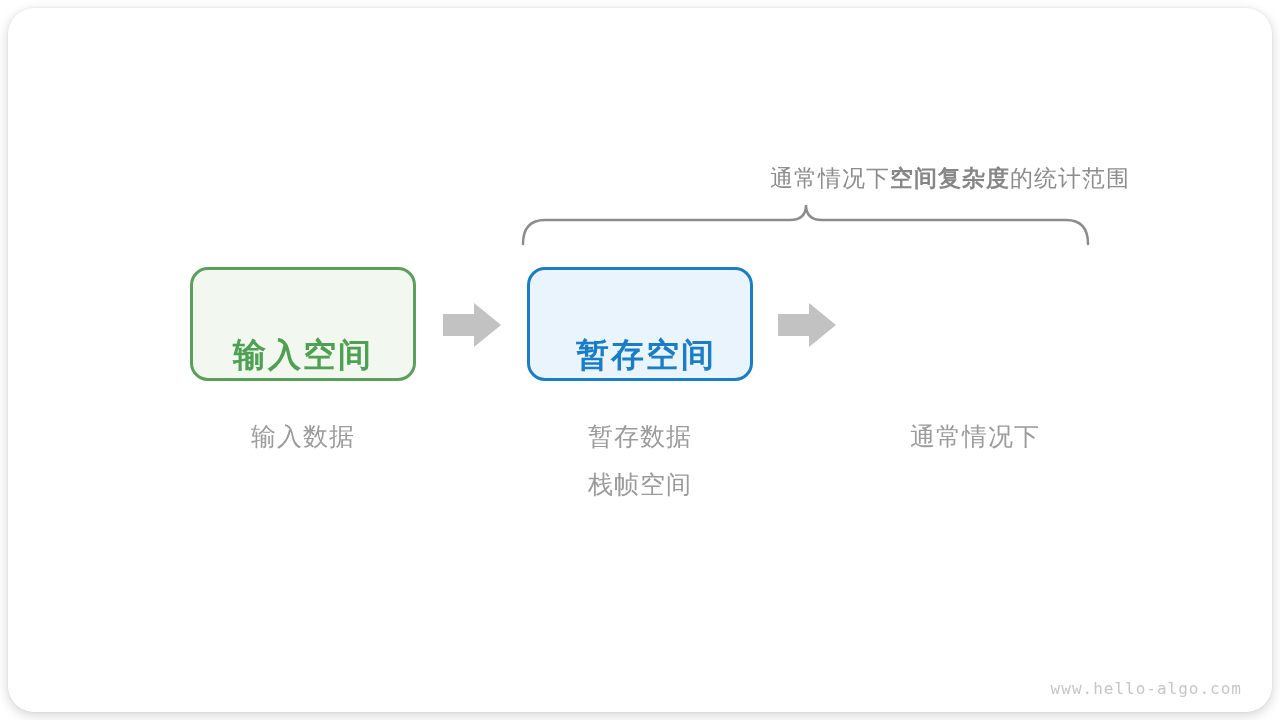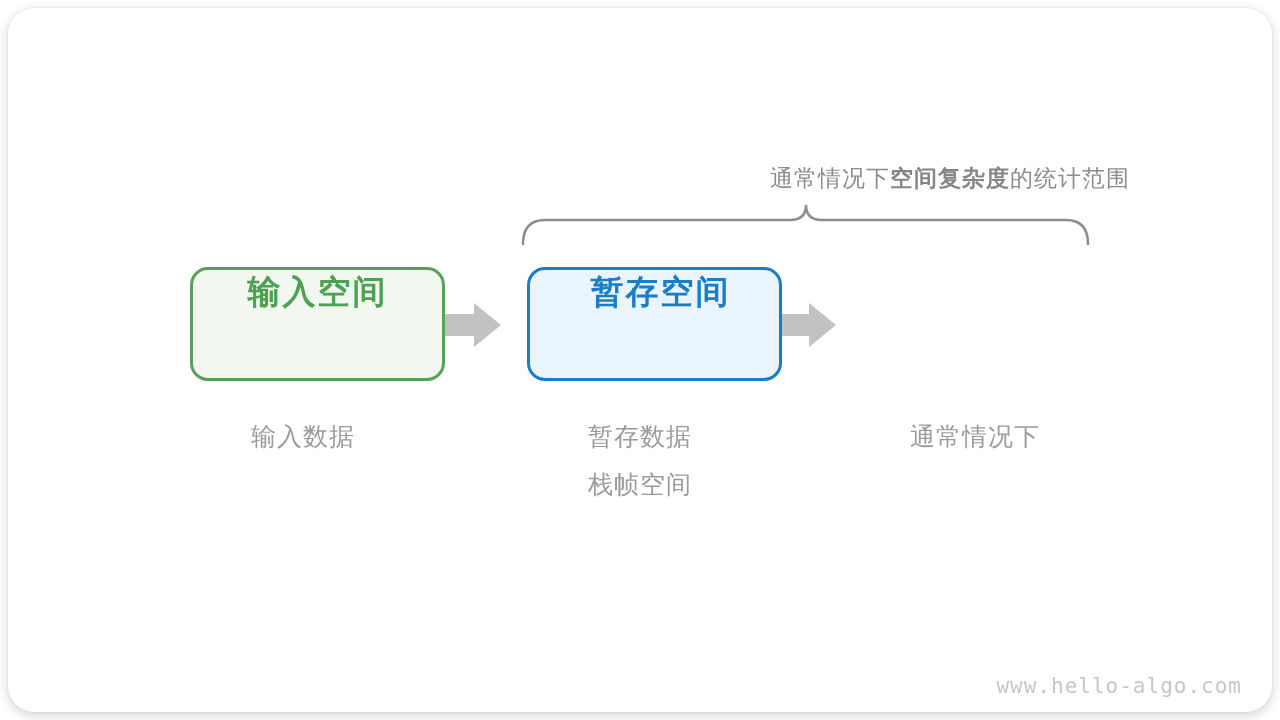--- a/index.html
+++ b/index.html
@@ -32,27 +32,27 @@
   }
   .scope-title b { font-weight: 700; color: #868686; }
   .overlay-svg {
     position: absolute;
     left: 0; top: 0;
     width: 1264px; height: 704px;
   }
   .box {
     position: absolute;
     top: 259px;
-    width: 255px;
+    width: 226px;
     height: 114px;
     box-sizing: border-box;
     border: 3px solid #888;
     border-radius: 18px;
     display: flex;
-    align-items: flex-start;
+    align-items: flex-end;
     justify-content: center;
     font-size: 33px;
     font-weight: 700;
     letter-spacing: 2px;
   }
   .box-input  { left: 182px; }
   .box-temp   { left: 519px; padding-left: 12px; }
   .box-output { left: 854px; }
   .caption {
     position: absolute;
@@ -65,21 +65,21 @@
     letter-spacing: 1px;
   }
   .caption-input  { left: 182px; }
   .caption-temp   { left: 519px; }
   .caption-output { left: 854px; }
   .watermark {
     position: absolute;
     right: 30px;
     bottom: 14px;
     font-family: "DejaVu Sans Mono", monospace;
-    font-size: 21px;
+    font-size: 16px;
     color: #c6c6c6;
     letter-spacing: 1px;
   }
 </style>
 </head>
 <body>
 
 <div class="card">
 
   <div class="scope-title">

